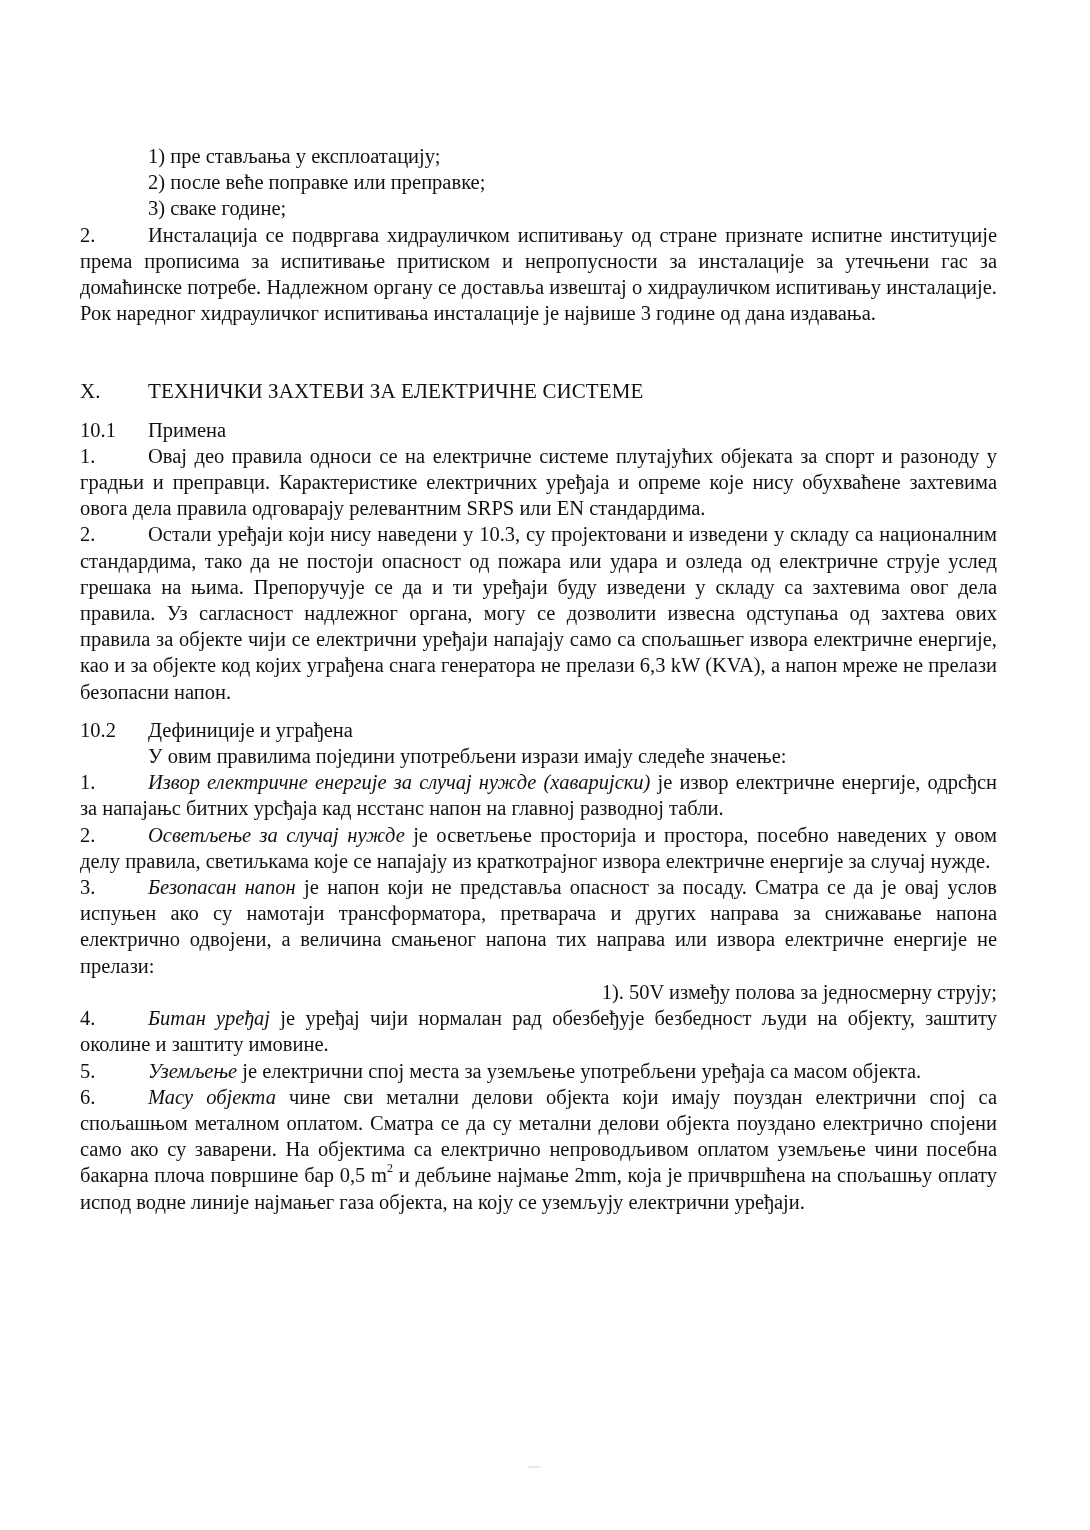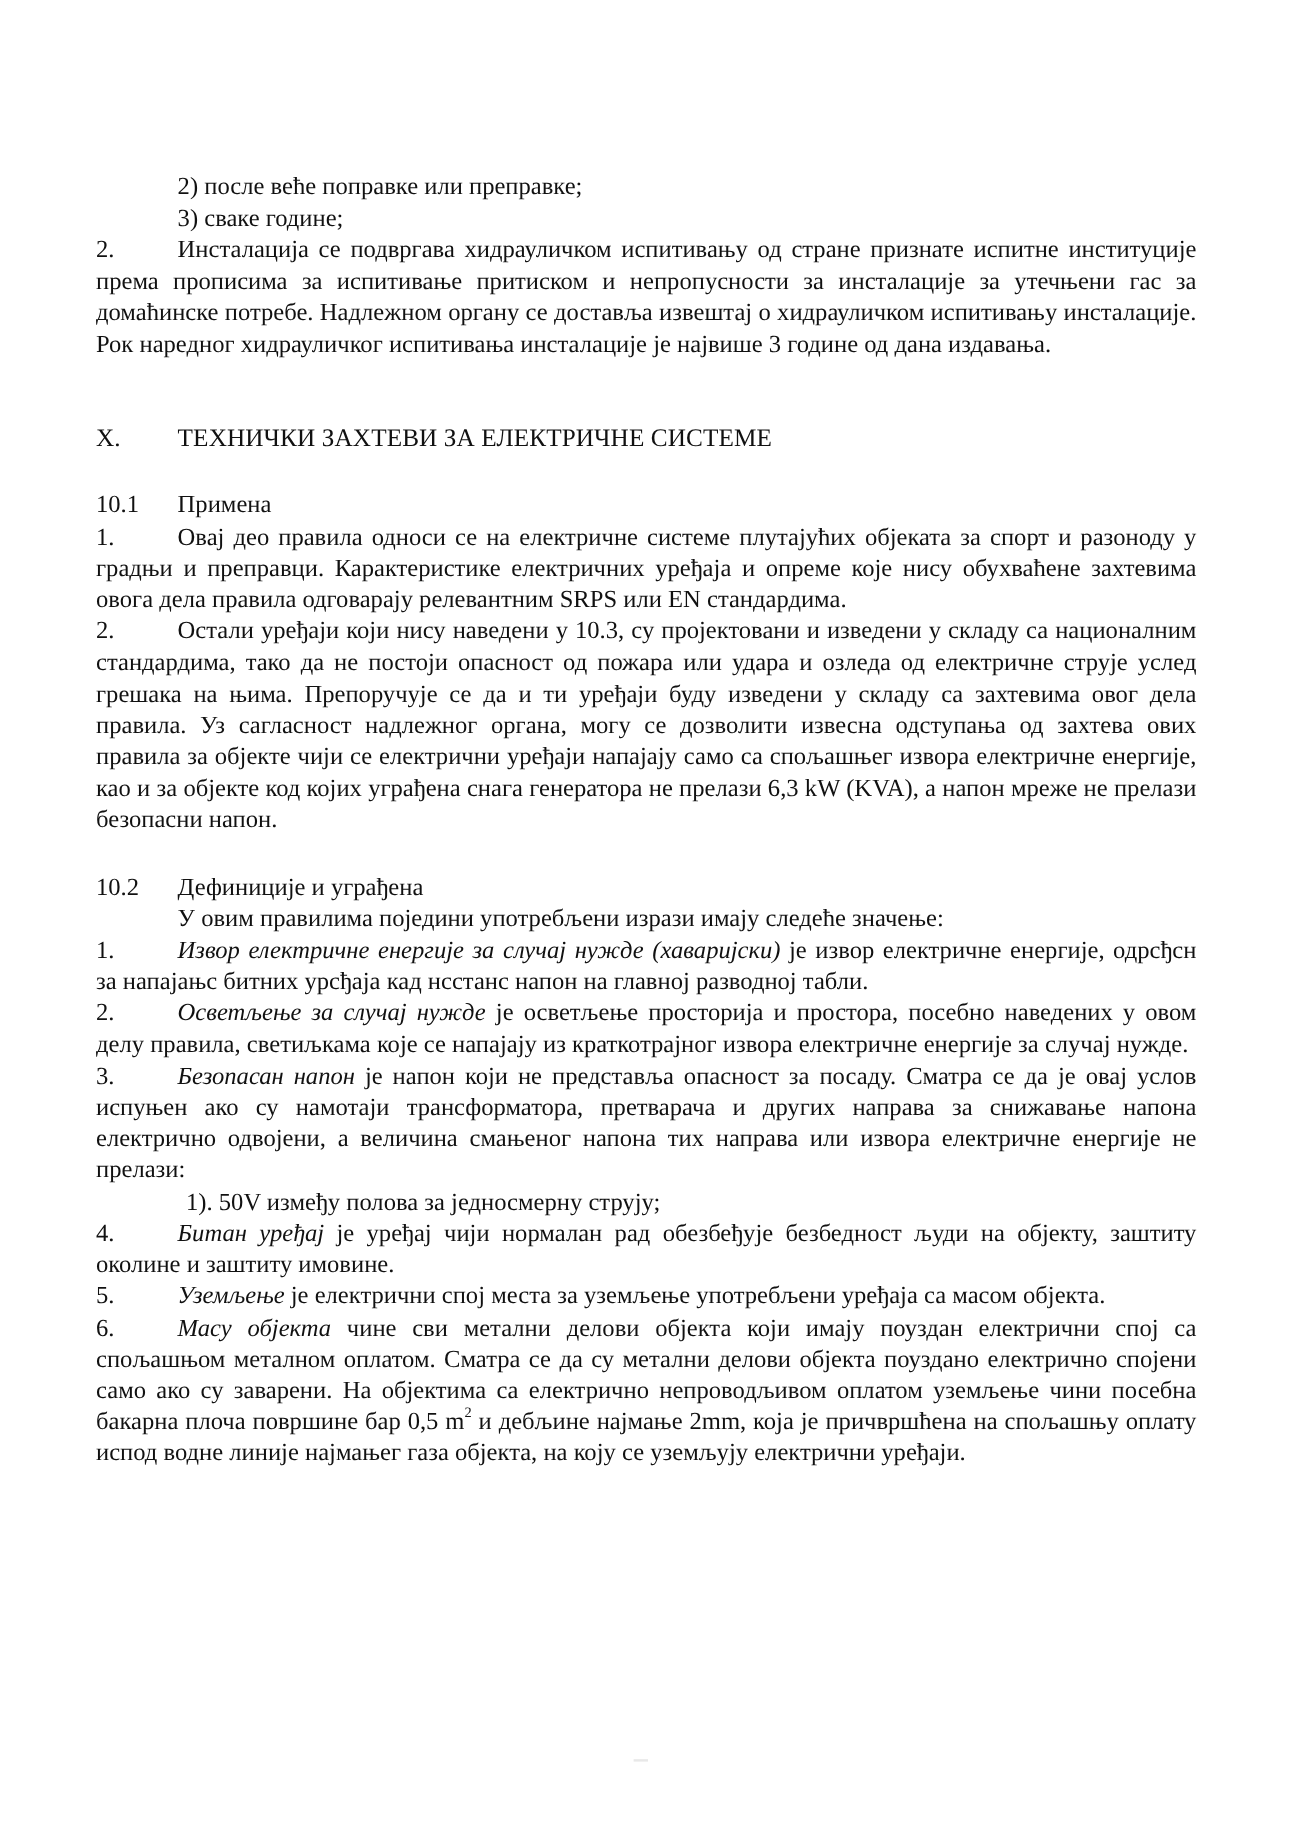--- a/index.html
+++ b/index.html
@@ -24,20 +24,21 @@
       width: 917px;
     }
     .line {
       white-space: nowrap;
     }
     .indent-item {
       padding-left: 68px;
     }
     .indent-sub {
       padding-left: 75px;
+      text-align: right;
     }
     .para {
       text-align: justify;
       text-align-last: left;
       margin: 0;
     }
     .num {
       display: inline-block;
       width: 68px;
     }
@@ -46,21 +47,21 @@
       width: 68px;
     }
     .heading {
       margin-top: 52px;
       margin-bottom: 0;
       font-weight: normal;
       font-size: 21px;
       letter-spacing: 0.1px;
     }
     .subsection-title {
-      margin-top: 30px;
+      margin-top: 12px;
     }
     em {
       font-style: italic;
     }
     sup {
       font-size: 12px;
       line-height: 0;
       position: relative;
       top: -2px;
     }
@@ -72,20 +73,21 @@
       height: 2px;
       background: #e8e8e8;
     }
   </style>
 </head>
 <body>
 
 <div class="page">
 
   <div>
+    <div class="line indent-item">1) пре стављања у експлоатацију;</div>
     <div class="line indent-item">2) после веће поправке или преправке;</div>
     <div class="line indent-item">3) сваке године;</div>
   </div>
 
   <p class="para"><span class="num">2.</span><span>Инсталација се подвргава хидрауличком испитивању од стране признате испитне институције према прописима за испитивање притиском и непропусности за инсталације за утечњени гас за домаћинске потребе. Надлежном органу се доставља извештај о хидрауличком испитивању инсталације. Рок наредног хидрауличког испитивања инсталације је највише 3 године од дана издавања.</span></p>
 
   <h2 class="heading"><span class="num-head">X.</span><span>ТЕХНИЧКИ ЗАХТЕВИ ЗА ЕЛЕКТРИЧНЕ СИСТЕМЕ</span></h2>
 
   <div class="subsection-title"><span class="num-head">10.1</span><span>Примена</span></div>
 

